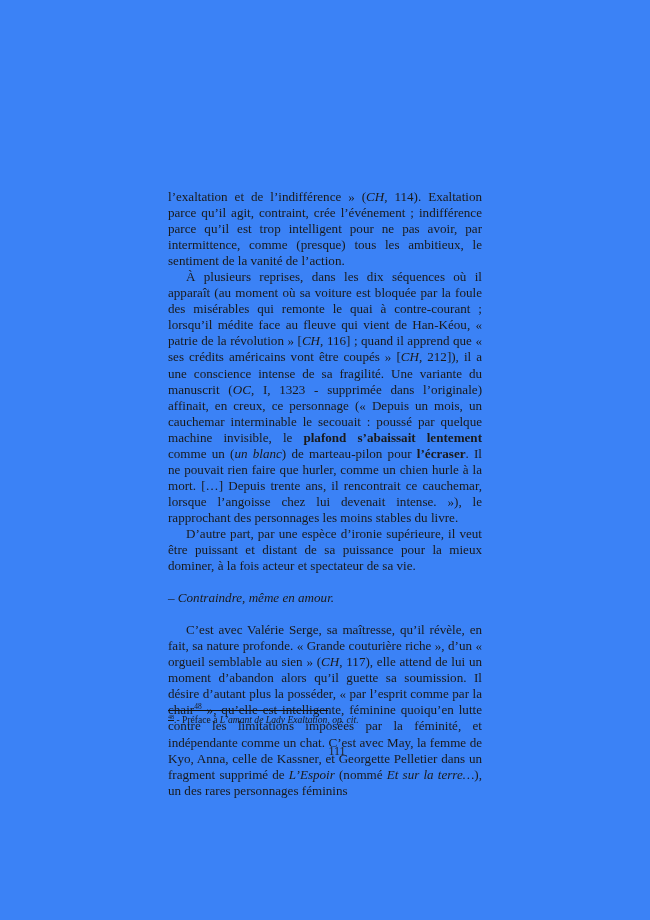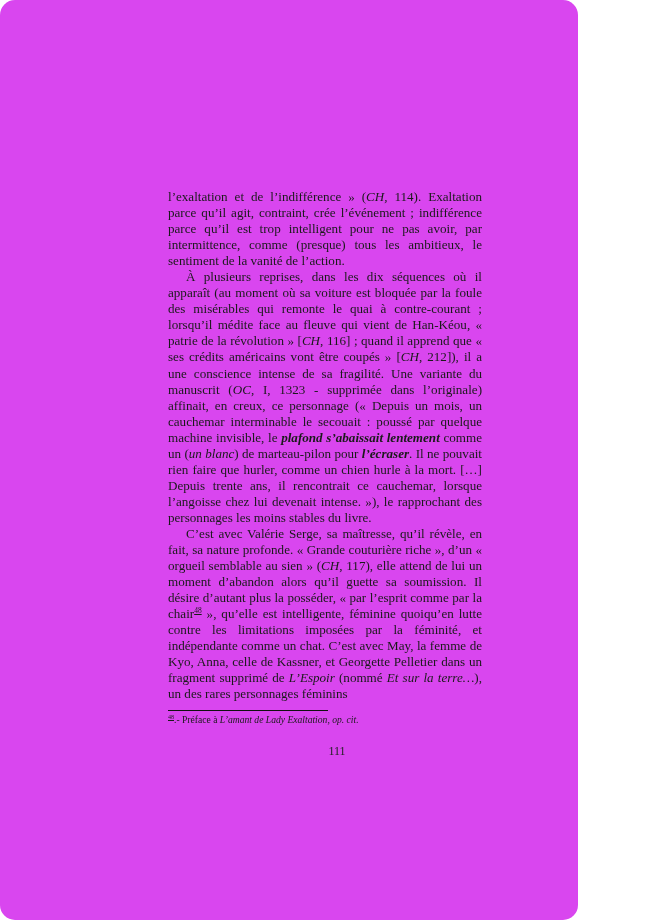--- a/index.html
+++ b/index.html
@@ -12,24 +12,23 @@
       height: 920px;
       position: relative;
       overflow: hidden;
       font-family: "Liberation Serif", "DejaVu Serif", serif;
       color: #1a1a1a;
     }
     .page {
       position: absolute;
       left: 0;
       top: 0;
-      width: 578px;
+      width: 650px;
       height: 920px;
-      background: #d946ef;
-      border-radius: 15px;
+      background: #3b82f6;
     }
     .text-block {
       position: absolute;
       left: 168px;
       top: 189px;
       width: 314px;
       font-size: 13.1px;
       line-height: 16.05px;
       text-align: justify;
     }
@@ -39,21 +38,20 @@
     .indent {
       text-indent: 18px;
     }
     .section-heading {
       margin: 16px 0 16px 0 !important;
       font-style: italic;
       text-indent: 0;
     }
     .bi {
       font-weight: bold;
-      font-style: italic;
     }
     .it {
       font-style: italic;
     }
     sup {
       font-size: 7.5px;
       line-height: 0;
       vertical-align: 5px;
       text-decoration: underline;
     }
@@ -90,21 +88,23 @@
 </head>
 <body>
 
 <div class="page">
   <div class="text-block">
 
     <p><span>l’exaltation et de l’indifférence » (</span><span class="it">CH,</span><span> 114). Exaltation parce qu’il agit, contraint, crée l’événement ; indifférence parce qu’il est trop intelligent pour ne pas avoir, par intermittence, comme (presque) tous les ambitieux, le sentiment de la vanité de l’action.</span></p>
 
     <p class="indent"><span>À plusieurs reprises, dans les dix séquences où il apparaît (au moment où sa voiture est bloquée par la foule des misérables qui remonte le quai à contre-courant ; lorsqu’il médite face au fleuve qui vient de Han-Kéou, « patrie de la révolution » [</span><span class="it">CH</span><span>, 116] ; quand il apprend que « ses crédits américains vont être coupés » [</span><span class="it">CH</span><span>, 212]), il a une conscience intense de sa fragilité. Une variante du manuscrit (</span><span class="it">OC</span><span>, I, 1323 - supprimée dans l’originale) affinait, en creux, ce personnage (« Depuis un mois, un cauchemar interminable le secouait : poussé par quelque machine invisible, le </span><span class="bi">plafond s’abaissait lentement</span><span> comme un (</span><span class="it">un blanc</span><span>) de marteau-pilon pour </span><span class="bi">l’écraser</span><span>. Il ne pouvait rien faire que hurler, comme un chien hurle à la mort. […] Depuis trente ans, il rencontrait ce cauchemar, lorsque l’angoisse chez lui devenait intense. »), le rapprochant des personnages les moins stables du livre.</span></p>
 
+    <p class="indent">D’autre part, par une espèce d’ironie supérieure, il veut être puissant et distant de sa puissance pour la mieux dominer, à la fois acteur et spectateur de sa vie.</p>
 
+    <p class="section-heading">– Contraindre, même en amour.</p>
 
     <p class="indent"><span>C’est avec Valérie Serge, sa maîtresse, qu’il révèle, en fait, sa nature profonde. « Grande couturière riche », d’un « orgueil semblable au sien » (</span><span class="it">CH</span><span>, 117), elle attend de lui un moment d’abandon alors qu’il guette sa soumission. Il désire d’autant plus la posséder, « par l’esprit comme par la chair</span><sup>48</sup><span> », qu’elle est intelligente, féminine quoiqu’en lutte contre les limitations imposées par la féminité, et indépendante comme un chat. C’est avec May, la femme de Kyo, Anna, celle de Kassner, et Georgette Pelletier dans un fragment supprimé de </span><span class="it">L’Espoir</span><span> (nommé </span><span class="it">Et sur la terre…</span><span>), un des rares personnages féminins</span></p>
 
   </div>
 
   <div class="footnote-rule"></div>
 
   <div class="footnote"><sup>48</sup><span>.- Préface à </span><span class="it">L’amant de Lady Exaltation, op. cit.</span></div>
 
   <div class="page-number">111</div>

